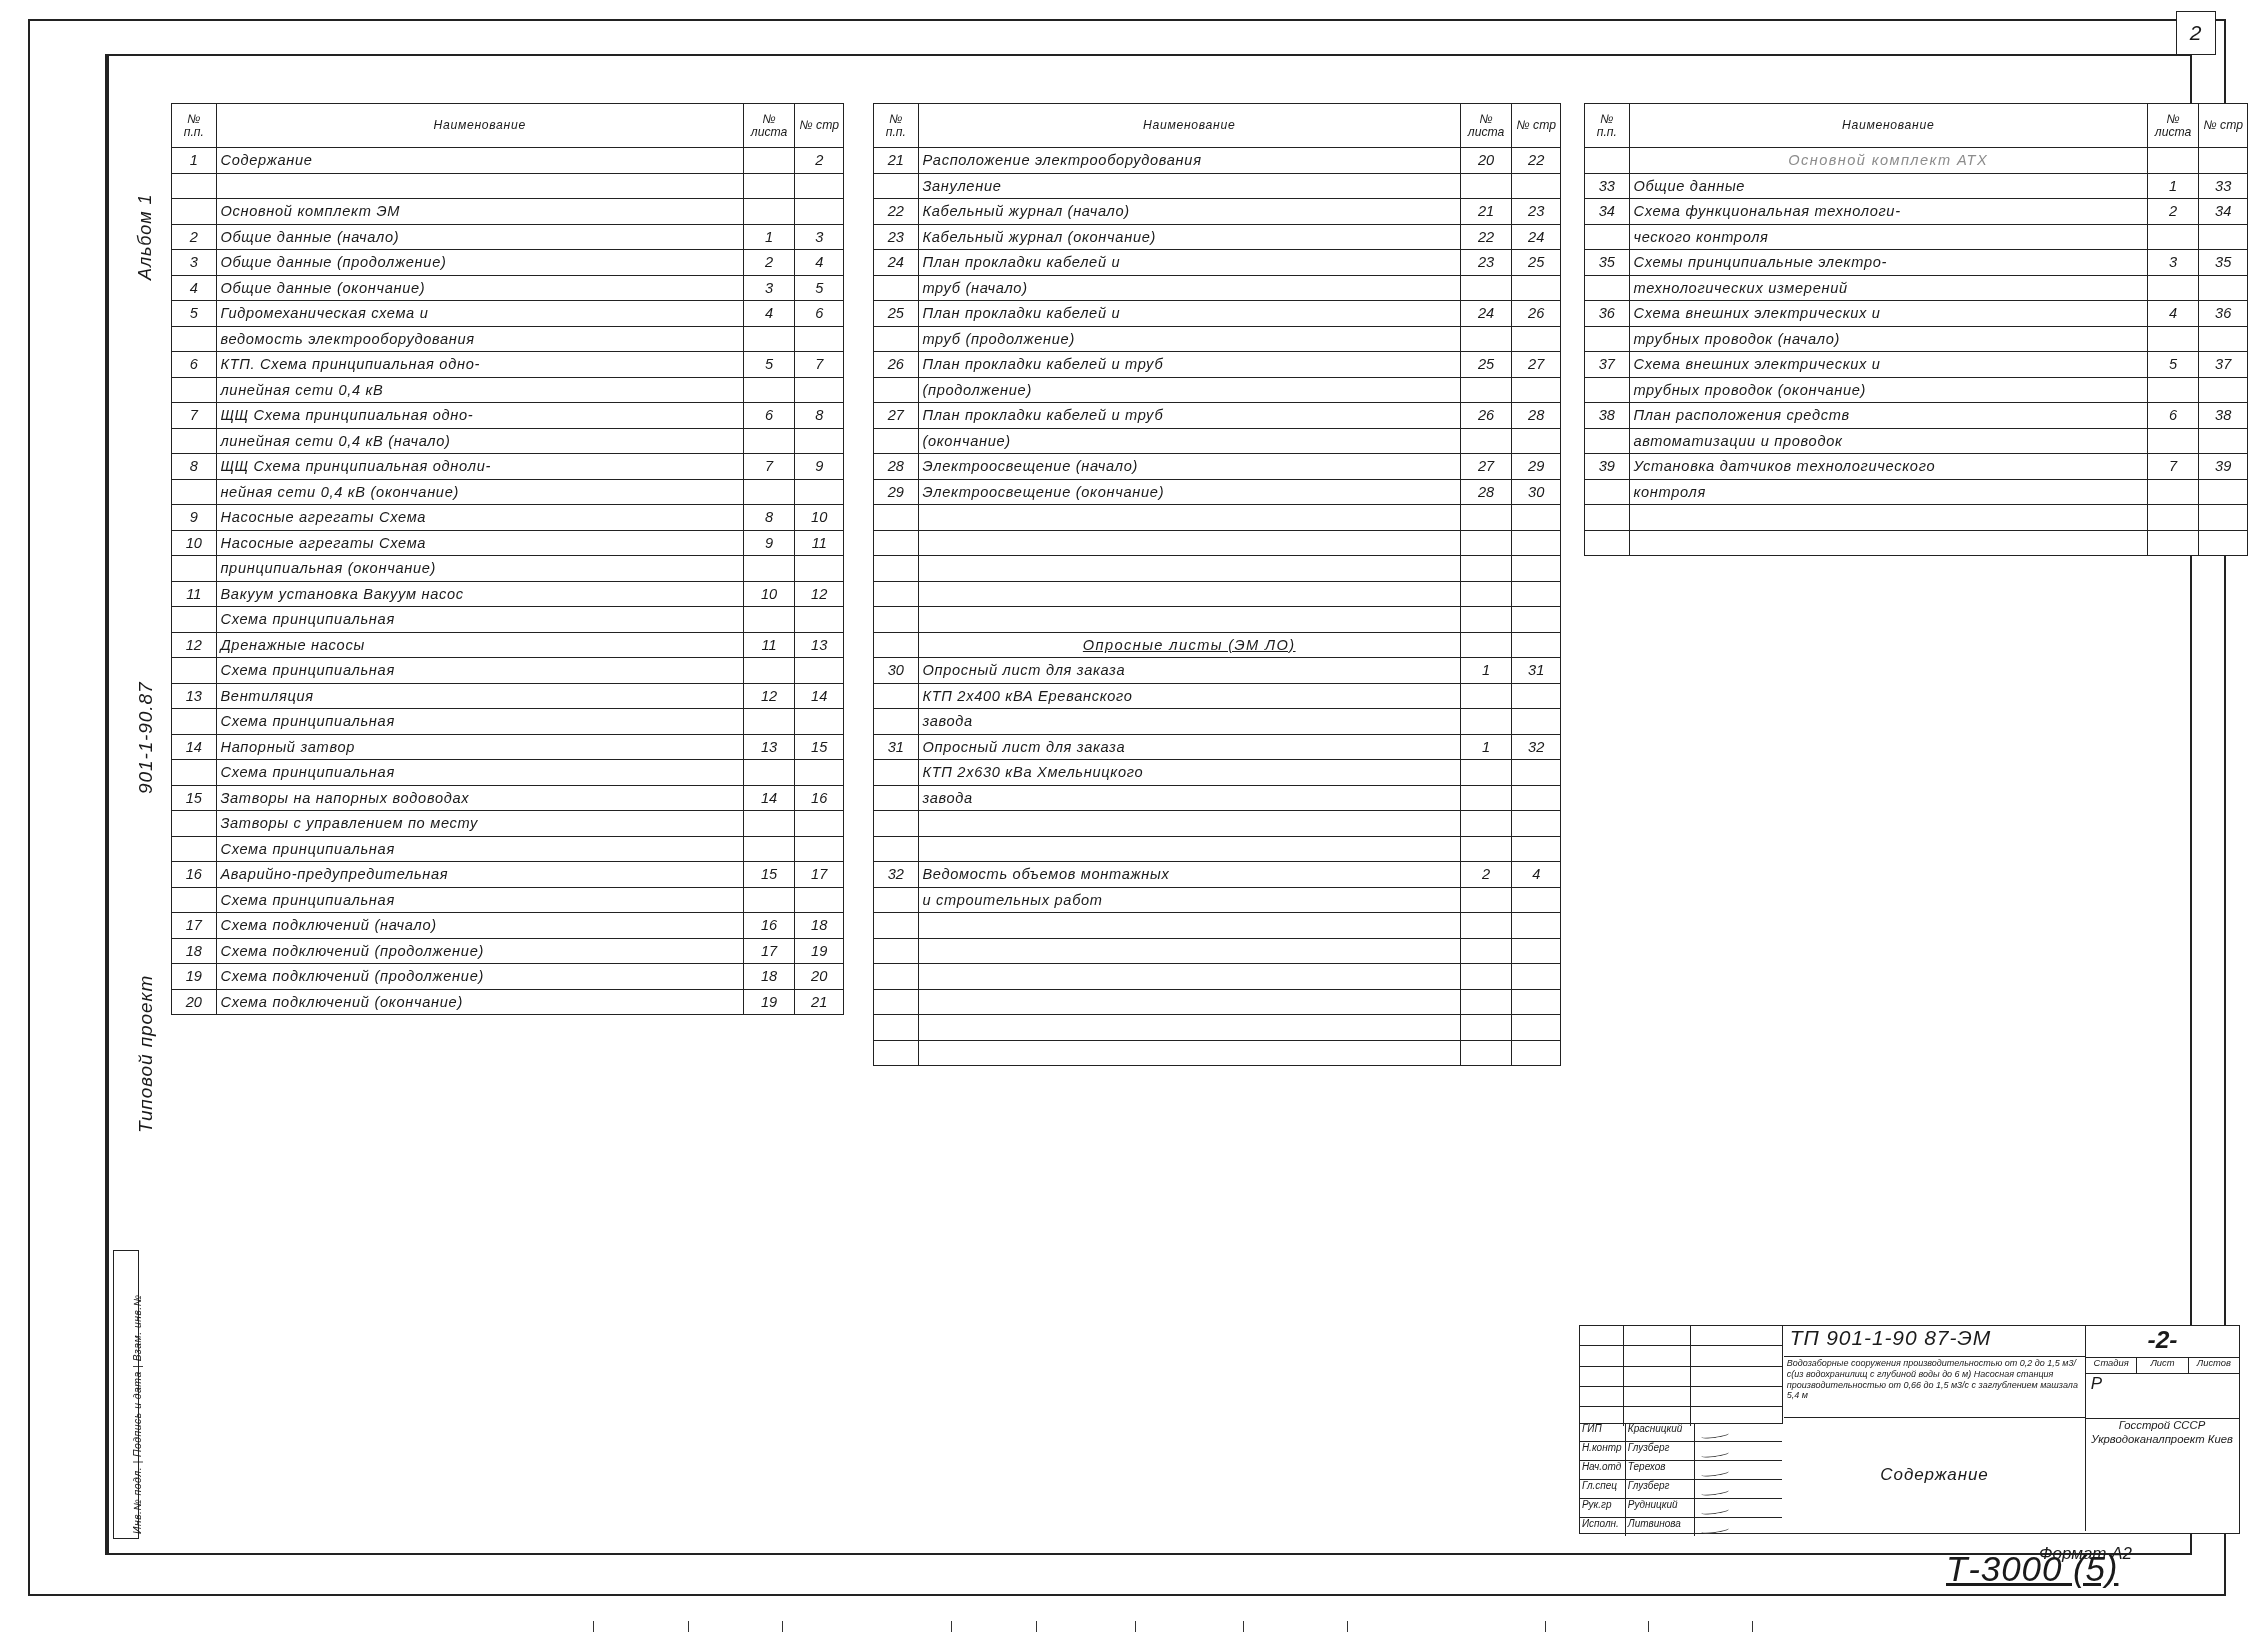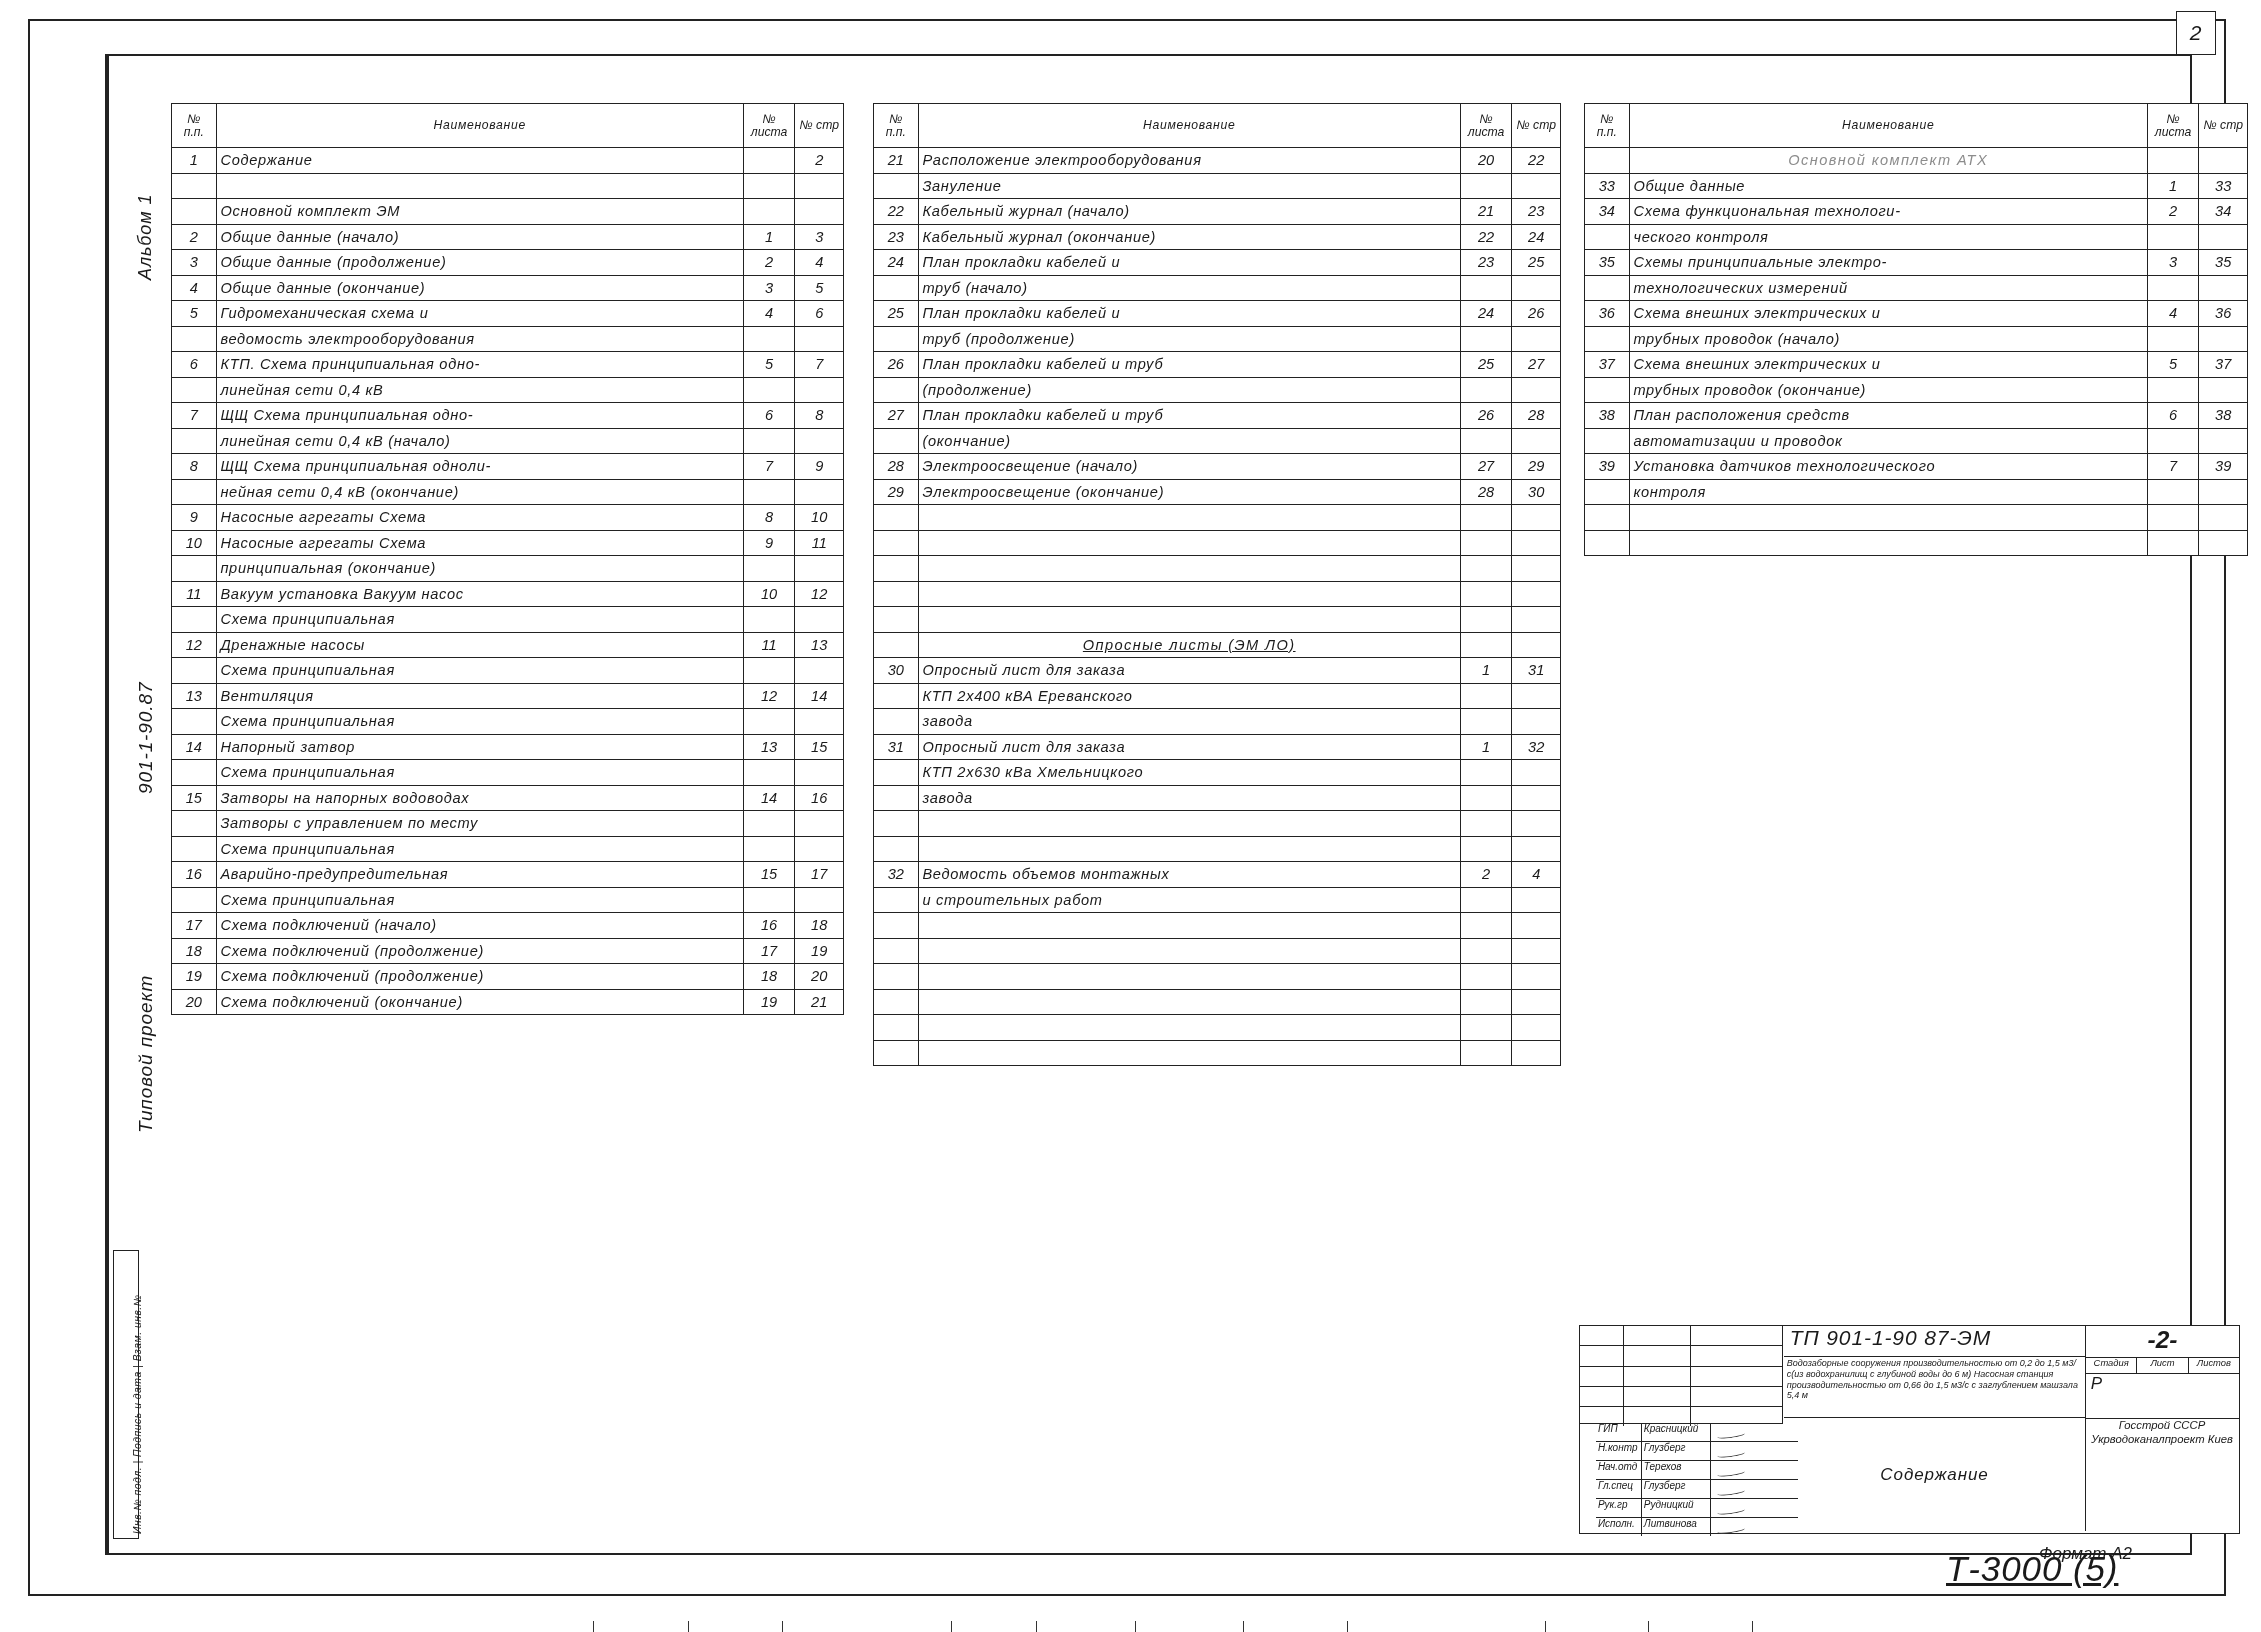--- a/index.html
+++ b/index.html
@@ -149,21 +149,21 @@
     border-right: 1.4px solid #222;
     border-bottom: 1.4px solid #222;
   }
   .tb-grid .row { display: flex; height: 19.3px; border-bottom: 0.9px solid #222; }
   .tb-grid .row:last-child { border-bottom: none; }
   .tb-grid .cell { border-right: 0.9px solid #222; }
   .tb-grid .cell:last-child { border-right: none; }
 
   .tb-sign {
     position: absolute;
-    left: 16px; top: 97px;
+    left: 0; top: 97px;
     width: 202px; height: 109px;
   }
   .tb-sign .r { display: flex; height: 18px; border-bottom: 0.9px solid #222; font-size: 10px; }
   .tb-sign .r:last-child { border-bottom: none; }
   .tb-sign .a { width: 43px; border-right: 0.9px solid #222; padding-left: 1.9px; overflow: hidden; white-space: nowrap; }
   .tb-sign .b { width: 66px; border-right: 0.9px solid #222; padding-left: 1.9px; overflow: hidden; white-space: nowrap; }
   .tb-sign .c { flex: 1; position: relative; }
   .tb-sign .c::after {
     content: "";
     position: absolute;

